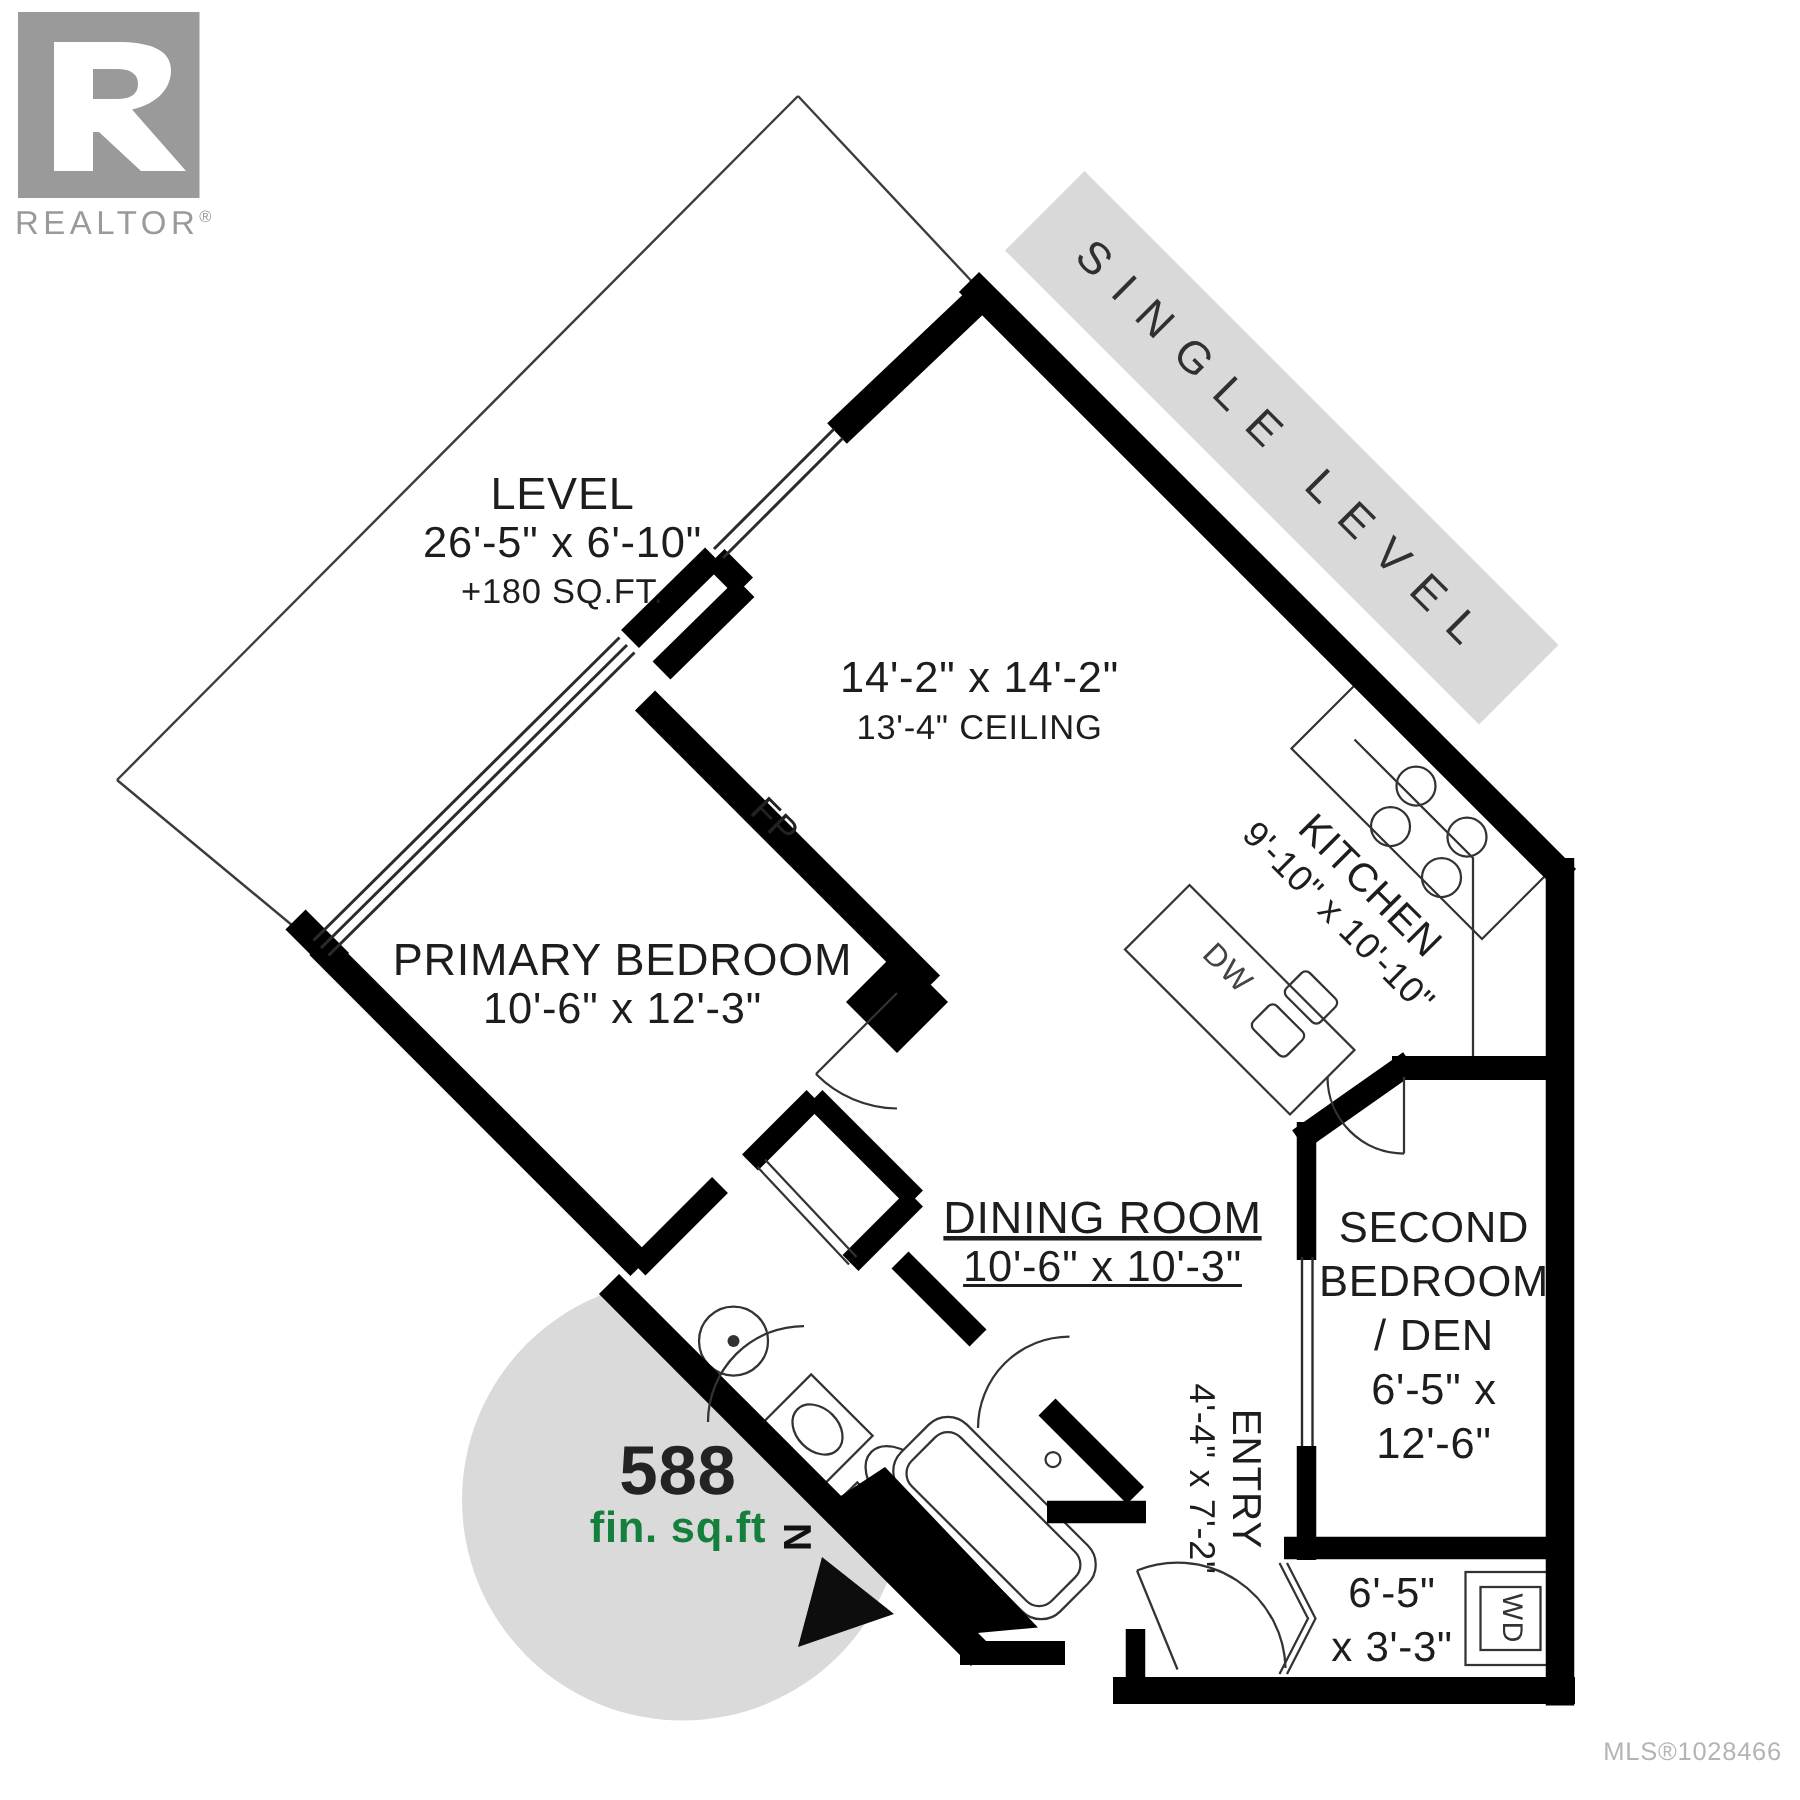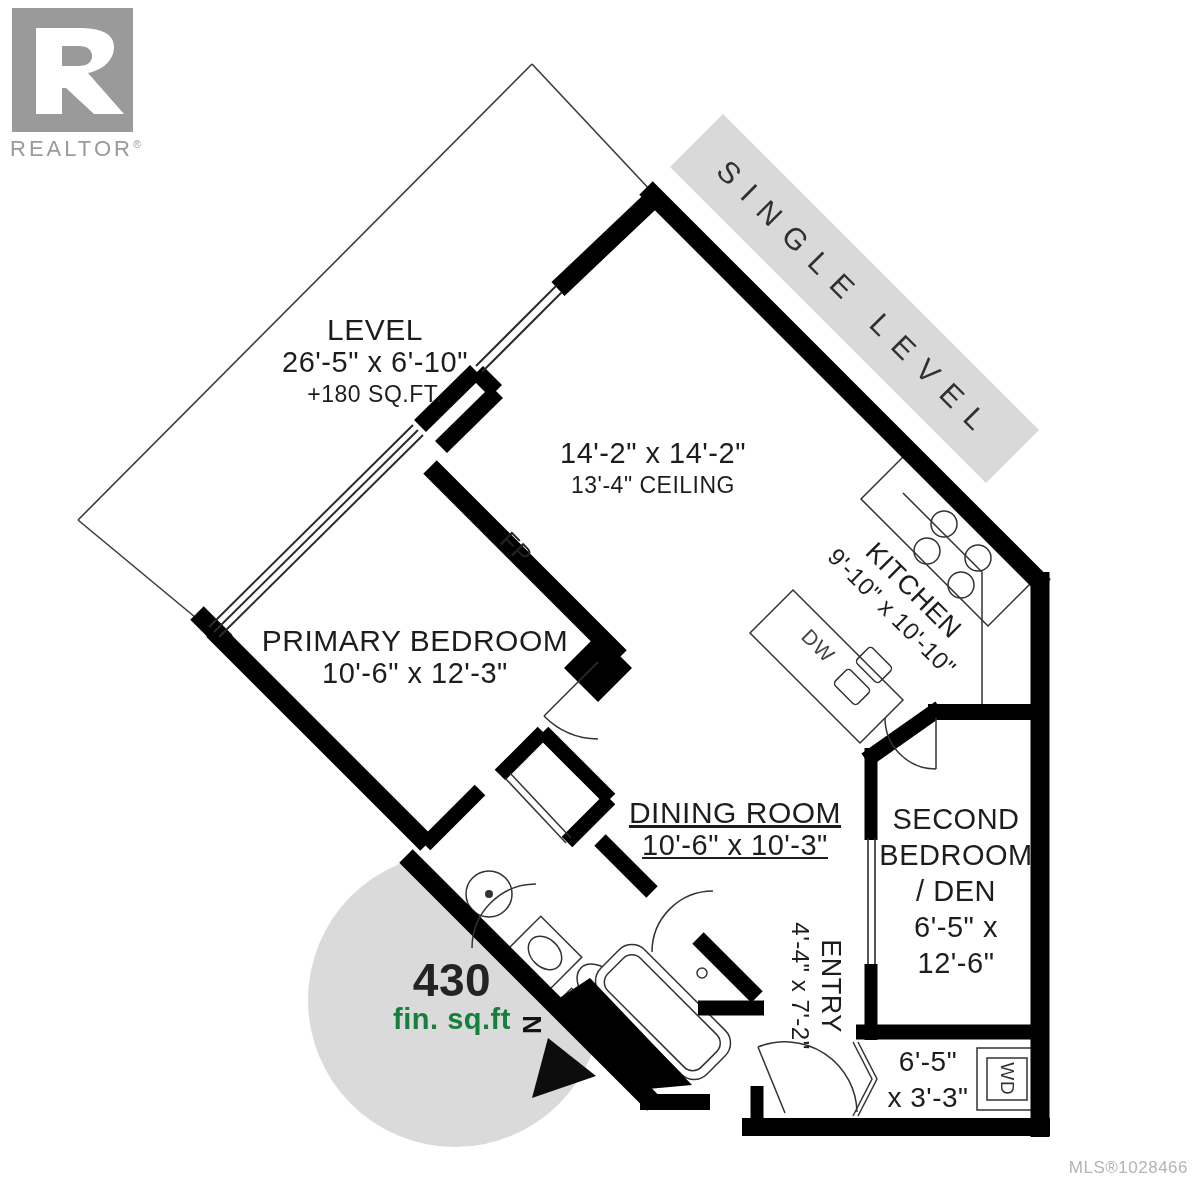--- a/index.html
+++ b/index.html
@@ -193,19 +193,19 @@
     <div class="laun">6'-5"</div>
     <div class="laun">x 3'-3"</div>
   </div>
 
   <div class="lbl rot45 fp" style="left:516px;top:548px;">FP</div>
   <div class="lbl rot45 dw" style="left:818px;top:646px;">DW</div>
   <div class="lbl rot90 wd" style="left:1007px;top:1079px;">WD</div>
   <div class="lbl rot90 north" style="left:531px;top:1025px;">N</div>
 
   <div class="lbl" style="left:452px;top:997px;">
-    <div class="area-val">430</div>
+    <div class="area-val">588</div>
     <div class="area-unit">fin. sq.ft</div>
   </div>
 
   <div class="lbl mls">MLS®1028466</div>
 
 </div>
 
 </body></html>

